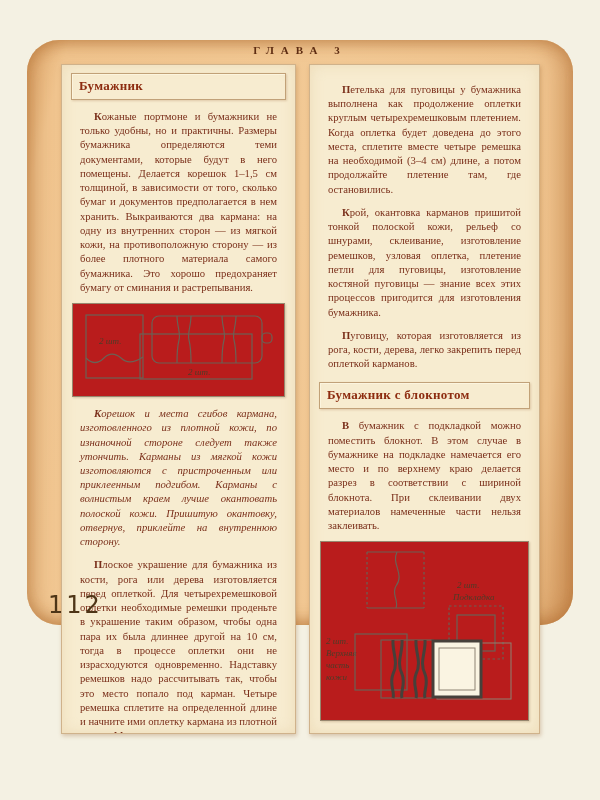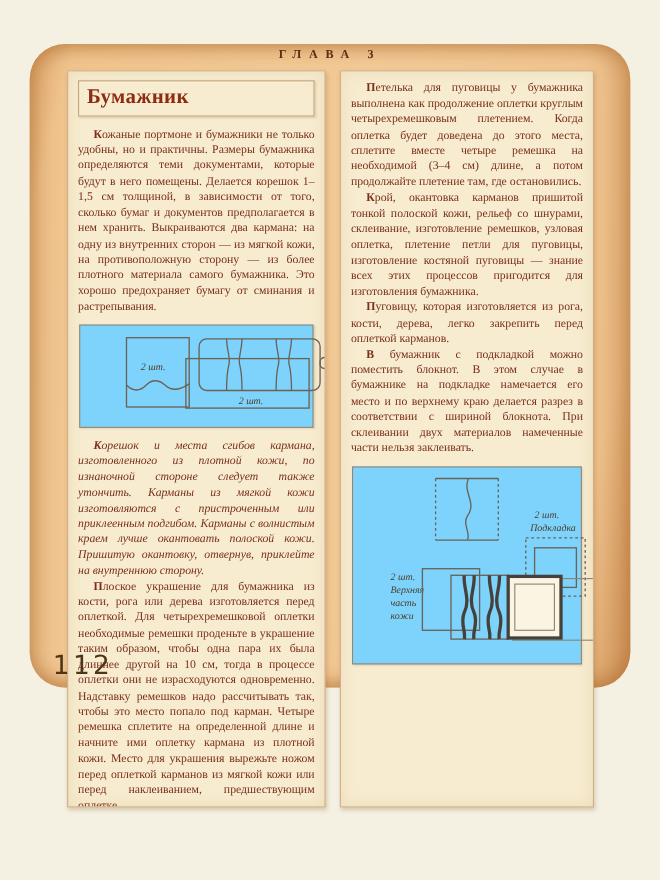--- a/index.html
+++ b/index.html
@@ -29,33 +29,32 @@
     border:1px solid rgba(158,108,55,.45);
     box-shadow:1px 2px 4px rgba(140,80,30,.28), inset 0 0 14px rgba(210,170,110,.25);
     padding:8px 9px 10px;overflow:hidden;
   }
   .col-left{width:235px;height:670px;}
   .col-right{width:231px;height:670px;}
   .headbox{
     border:1px solid rgba(150,100,50,.55);
     box-shadow:inset 1px 1px 0 rgba(255,250,230,.65), 1px 1px 2px rgba(140,80,30,.22);
     padding:4px 7px 5px;margin-bottom:9px;
-    font-size:19px;font-weight:bold;color:#8d2c10;letter-spacing:.3px;
+    font-size:13px;font-weight:bold;color:#8d2c10;letter-spacing:.3px;
   }
   p.body{
-    margin:0;font-size:10.7px;line-height:1.33;text-align:justify;
+    margin:9px;font-size:10.7px;line-height:1.33;text-align:justify;
     color:#7a2f1a;text-indent:14px;
   }
   p.body::first-letter{font-weight:bold;}
   .mt{margin-top:2px;font-style:italic;}
   .diagram{
-    background:#7dd3fc;border:1px solid #97876e;
+    background:#b91c1c;border:1px solid #97876e;
     box-shadow:1px 1px 2px rgba(120,80,40,.25);
     margin:9px 1px;
-    padding-left:29px;
   }
   .diagram svg{display:block;}
   .dg-stroke{fill:none;stroke:#6b6155;stroke-width:1.2;}
   .dg-thick{fill:none;stroke:#46403a;stroke-width:3;}
   .dg-thin{fill:none;stroke:#8d8272;stroke-width:1;}
   .dg-label{font-family:"Liberation Serif",serif;font-style:italic;font-size:9px;fill:#4c3c28;}
   .pagenum{
     position:absolute;left:21px;bottom:6px;
     font-family:"DejaVu Sans",sans-serif;font-size:24px;letter-spacing:3px;color:#4e3517;
   }
@@ -96,20 +95,21 @@
 
       <p class="body mt">Корешок и места сгибов кармана, изготовленного из плотной кожи, по изнаночной стороне следует также утончить. Карманы из мягкой кожи изготовляются с пристроченным или приклеенным подгибом. Карманы с волнистым краем лучше окантовать полоской кожи. Пришитую окантовку, отвернув, приклейте на внутреннюю сторону.</p>
       <p class="body">Плоское украшение для бумажника из кости, рога или дерева изготовляется перед оплеткой. Для четырехремешковой оплетки необходимые ремешки проденьте в украшение таким образом, чтобы одна пара их была длиннее другой на 10 см, тогда в процессе оплетки они не израсходуются одновременно. Надставку ремешков надо рассчитывать так, чтобы это место попало под карман. Четыре ремешка сплетите на определенной длине и начните ими оплетку кармана из плотной кожи. Место для украшения вырежьте ножом перед оплеткой карманов из мягкой кожи или перед наклеиванием, предшествующим оплетке.</p>
     </div>
 
     <div class="col col-right">
       <p class="body">Петелька для пуговицы у бумажника выполнена как продолжение оплетки круглым четырехремешковым плетением. Когда оплетка будет доведена до этого места, сплетите вместе четыре ремешка на необходимой (3–4 см) длине, а потом продолжайте плетение там, где остановились.</p>
       <p class="body">Крой, окантовка карманов пришитой тонкой полоской кожи, рельеф со шнурами, склеивание, изготовление ремешков, узловая оплетка, плетение петли для пуговицы, изготовление костяной пуговицы — знание всех этих процессов пригодится для изготовления бумажника.</p>
       <p class="body">Пуговицу, которая изготовляется из рога, кости, дерева, легко закрепить перед оплеткой карманов.</p>
 
+      <div class="headbox head2">Бумажник с блокнотом</div>
 
       <p class="body">В бумажник с подкладкой можно поместить блокнот. В этом случае в бумажнике на подкладке намечается его место и по верхнему краю делается разрез в соответствии с шириной блокнота. При склеивании двух материалов намеченные части нельзя заклеивать.</p>
 
       <div class="diagram">
         <svg width="209" height="178" viewBox="0 0 209 178">
 
           <line class="dg-stroke" x1="46" y1="10" x2="103" y2="10"></line>
           <line class="dg-stroke" x1="46" y1="66" x2="103" y2="66"></line>
           <line class="dg-stroke" x1="46" y1="10" x2="46" y2="66" stroke-dasharray="2.5 2.5"></line>
           <line class="dg-stroke" x1="103" y1="10" x2="103" y2="66" stroke-dasharray="2.5 2.5"></line>

